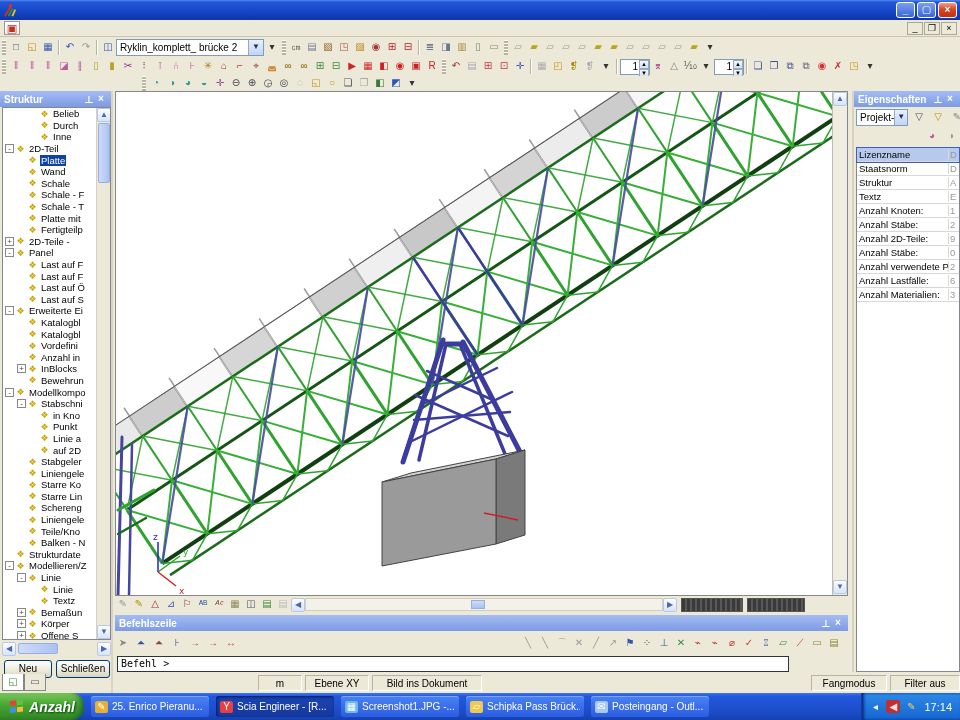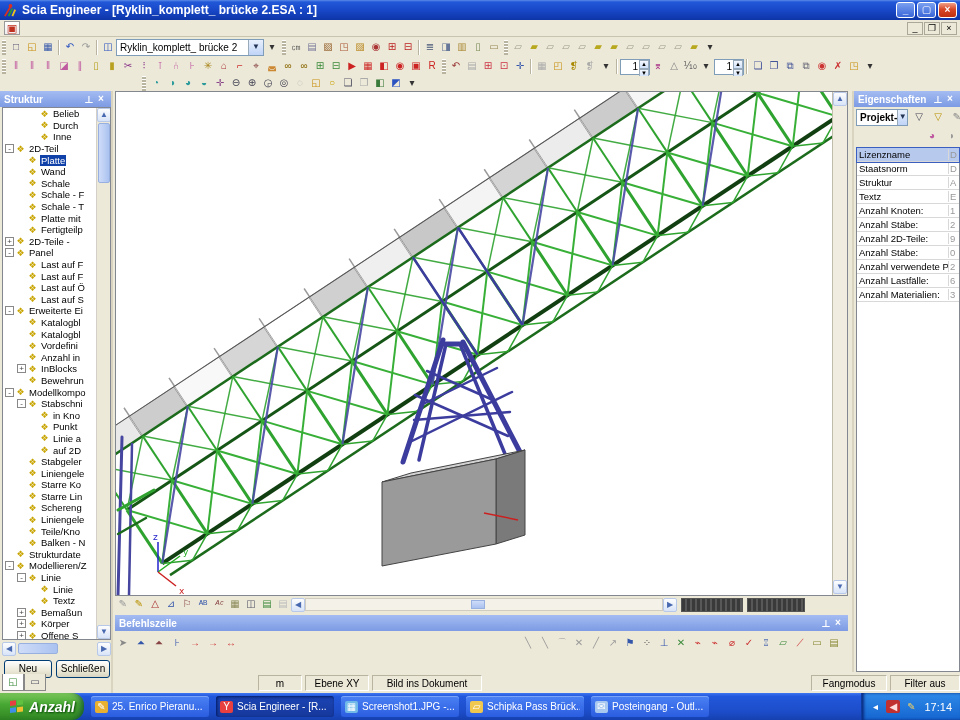--- a/index.html
+++ b/index.html
@@ -99,21 +99,21 @@
     display:flex; align-items:center; }
   #cmdline { position:absolute; left:2px; top:565px; width:672px; height:16px; background:#fff;
     border:1px solid #333; font-family:"DejaVu Sans Mono",monospace; font-size:10px; line-height:14px; padding-left:3px; }
 
   #statusbar { position:absolute; left:0; top:581px; width:845px; height:21px; background:#ece9d8;
     display:flex; align-items:center; font-size:10px; }
   .scell { height:16px; line-height:15px; padding:0 8px; border:1px solid; border-color:#b8b4a0 #fff #fff #b8b4a0; margin-left:3px; text-align:center; }
 
   
   #rightdock { position:absolute; left:852px; top:0; width:108px; height:581px; background:#ece9d8; border-left:2px solid #d8d4c0; }
-  #props-controls { position:absolute; left:2px; top:18px; width:104px; height:38px;font-weight:bold; }
+  #props-controls { position:absolute; left:2px; top:18px; width:104px; height:38px; }
   #props-table { position:absolute; left:2px; top:56px; width:104px; height:525px; background:#fff; border:1px solid #828790; }
   .prow { height:14px; display:flex; border-bottom:1px solid #d8d8d8; font-size:9.5px; align-items:center; }
   .prow .plbl { flex:1; padding-left:2px; white-space:nowrap; overflow:hidden; }
   .prow .pval { width:11px; border-left:1px solid #d8d8d8; color:#999; text-align:left; padding-left:1px; }
   .prow.selected { background:#b8c9ee; outline:1px solid #3a5fc0; }
 
   
   #taskbar { position:absolute; left:0; top:693px; width:960px; height:27px;
     background:linear-gradient(180deg,#3f77f2 0%,#2258dc 12%,#1c4cc8 70%,#1540b0 100%);
     display:flex; align-items:center; }
@@ -141,21 +141,20 @@
 
 <div id="win">
 
   <div id="titlebar">
     <svg class="app-icon" viewBox="0 0 16 16">
       <path d="M2 14 L8 4" stroke="#d83020" stroke-width="2" fill="none"></path>
       <path d="M6 14 L10 6" stroke="#2a9a2a" stroke-width="2" fill="none"></path>
       <path d="M10 14 L13 7" stroke="#e8c020" stroke-width="2" fill="none"></path>
       <circle cx="8" cy="3" r="2" fill="#d83020"></circle>
     </svg>
-    <span>Scia Engineer - [Ryklin_komplett_ brücke 2.ESA : 1]</span>
     <span style="flex:1"></span>
     <span class="winbtn">_</span>
     <span class="winbtn">▢</span>
     <span class="winbtn close">×</span>
   </div>
 
   <div id="menubar">
     <span class="doc-ic">▣</span>
     <span>
       
@@ -906,20 +905,23 @@
             <span class="ti" style="color: rgb(204, 51, 51);">⌀</span>
             <span class="ti" style="color: rgb(204, 51, 51);">✓</span>
             <span class="ti" style="color: rgb(51, 85, 170);">⑄</span>
             <span class="ti" style="color: rgb(58, 138, 58);">▱</span>
             <span class="ti" style="color: rgb(204, 51, 51);">⟋</span>
             <span class="ti" style="color: rgb(136, 136, 51);">▭</span>
             <span class="ti" style="color: rgb(136, 136, 51);">▤</span>
           </span>
       </div>
 
+      <div id="cmdline">
+        <span>Befehl &gt;</span>
+      </div>
 
       <div id="statusbar">
         <span style="width:140px"></span>
         <span class="scell" style="width:44px">m</span>
         <span class="scell" style="width:64px">Ebene XY</span>
         <span class="scell" style="width:110px">Bild ins Dokument</span>
         <span style="flex:1"></span>
         <span class="scell" style="width:76px">Fangmodus</span>
         <span class="scell" style="width:70px">Filter aus</span>
       </div>

